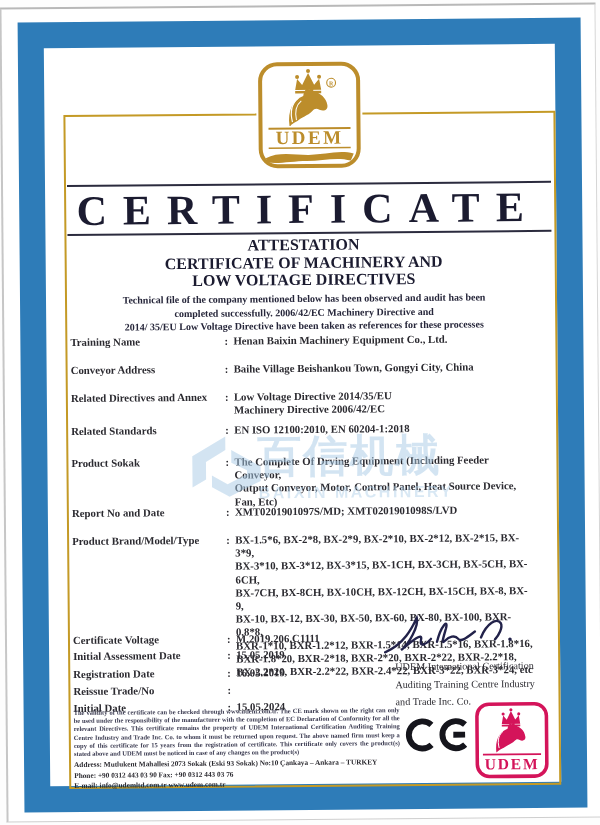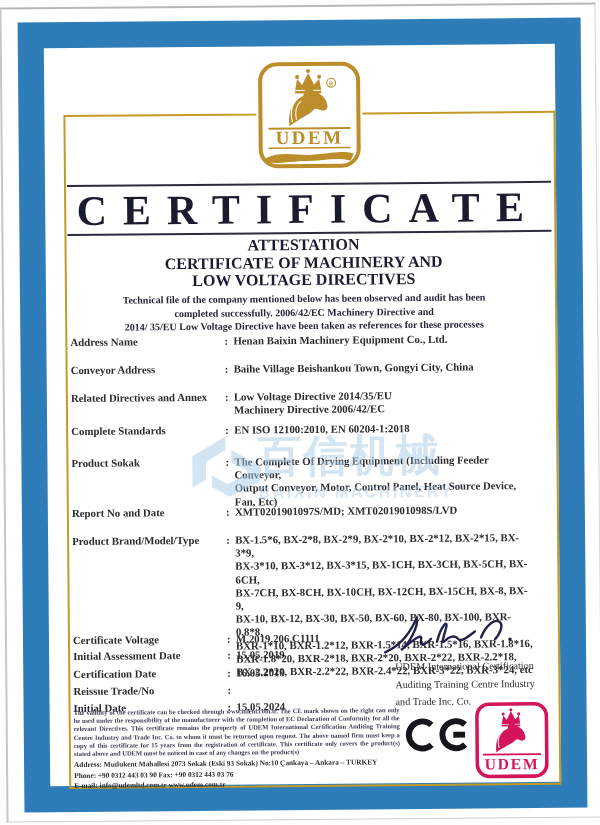--- a/index.html
+++ b/index.html
@@ -117,37 +117,37 @@
   <div class="rule rule-bottom abs"></div>
 
   <div class="subtitles abs" style="white-space:pre-line;">ATTESTATION
 CERTIFICATE OF MACHINERY AND
 LOW VOLTAGE DIRECTIVES</div>
   <div class="intro abs" style="white-space:pre-line;">Technical file of the company mentioned below has been observed and audit has been
 completed successfully. 2006/42/EC Machinery Directive and
 2014/ 35/EU Low Voltage Directive have been taken as references for these processes</div>
 
   <div class="row abs r0">
-    <span class="lbl">Address Name</span>
+    <span class="lbl">Training Name</span>
     <span class="col">:</span>
     <span class="val">Henan Baixin Machinery Equipment Co., Ltd.</span>
   </div>
   <div class="row abs r1">
     <span class="lbl">Conveyor Address</span>
     <span class="col">:</span>
     <span class="val">Baihe Village Beishankou Town, Gongyi City, China</span>
   </div>
   <div class="row abs r2">
     <span class="lbl">Related Directives and Annex</span>
     <span class="col">:</span>
     <span class="val">Low Voltage Directive 2014/35/EU
 Machinery Directive 2006/42/EC</span>
   </div>
   <div class="row abs r3">
-    <span class="lbl">Complete Standards</span>
+    <span class="lbl">Related Standards</span>
     <span class="col">:</span>
     <span class="val">EN ISO 12100:2010, EN 60204-1:2018</span>
   </div>
   <div class="row abs r4">
     <span class="lbl">Product Sokak</span>
     <span class="col">:</span>
     <span class="val">The Complete Of Drying Equipment (Including Feeder Conveyor,
 Output Conveyor, Motor, Control Panel, Heat Source Device,
 Fan, Etc)</span>
   </div>
@@ -172,21 +172,21 @@
     <span class="lbl">Certificate Voltage</span>
     <span class="col">:</span>
     <span class="val">M.2019.206.C1111</span>
   </div>
   <div class="row abs c1">
     <span class="lbl">Initial Assessment Date</span>
     <span class="col">:</span>
     <span class="val">15.05.2019</span>
   </div>
   <div class="row abs c2">
-    <span class="lbl">Certification Date</span>
+    <span class="lbl">Registration Date</span>
     <span class="col">:</span>
     <span class="val">16.05.2019</span>
   </div>
   <div class="row abs c3">
     <span class="lbl">Reissue Trade/No</span>
     <span class="col">:</span>
     <span class="val"></span>
   </div>
   <div class="row abs c4">
     <span class="lbl">Initial Date</span>

